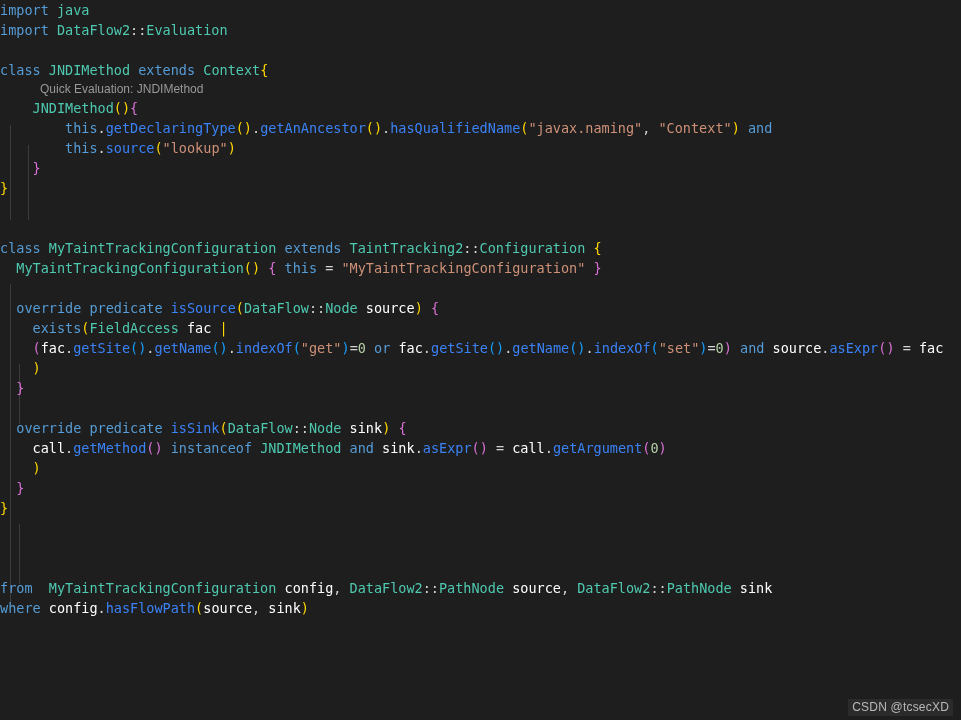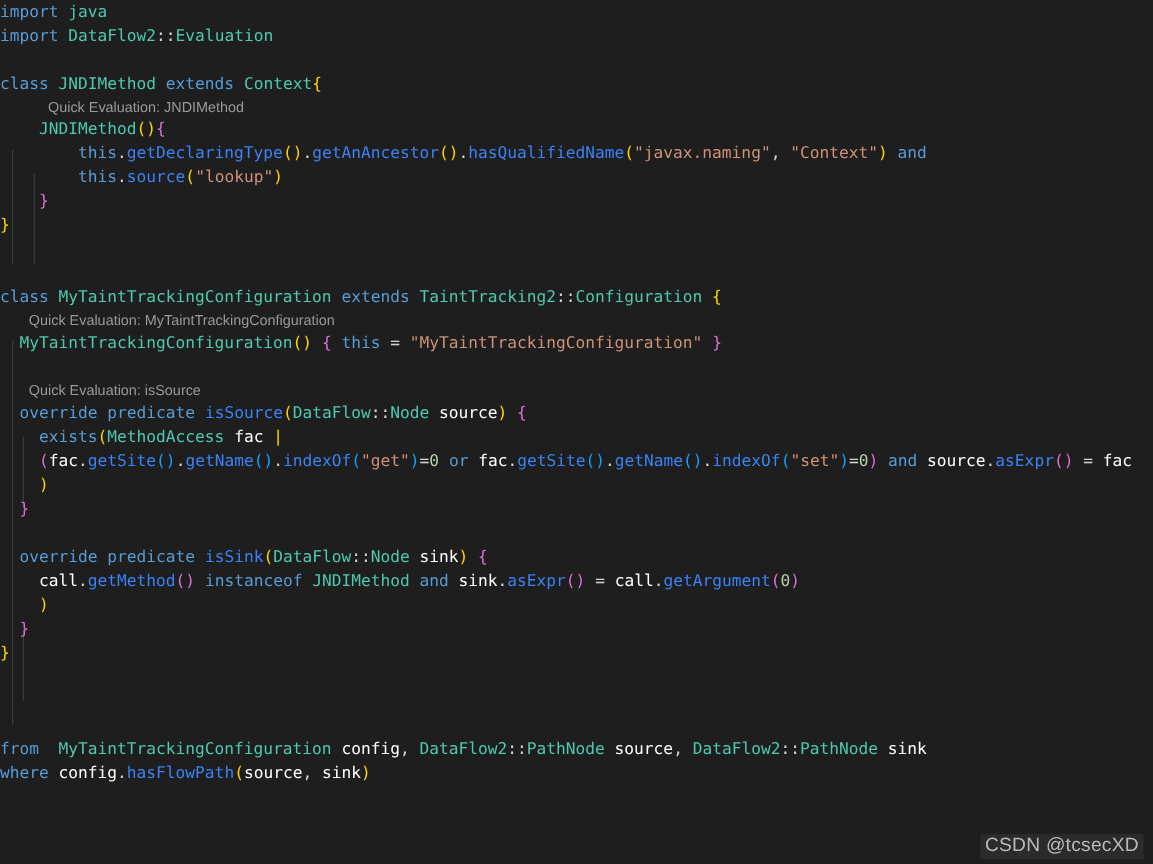--- a/index.html
+++ b/index.html
@@ -68,21 +68,21 @@
   .t-p1      { color: #ffd700; }   
   .t-p2      { color: #da70d6; }   
   .t-p3      { color: #179fff; }   
   .t-plain   { color: #d4d4d4; }
   
   .watermark {
     position: absolute;
     right: 8px;
     bottom: 4px;
     font-family: "Liberation Sans", sans-serif;
-    font-size: 16px;
+    font-size: 12px;
     color: #b9b9b9;
     background: #2b2b2b;
     padding: 1px 4px 2px 4px;
     border-radius: 1px;
     letter-spacing: 0.2px;
     margin-left: 35px;
   }
 </style>
 </head>
 <body>
@@ -102,26 +102,24 @@
       <div class="line"><span class="t-kw">class</span><span class="t-plain"> </span><span class="t-type">JNDIMethod</span><span class="t-plain"> </span><span class="t-kw">extends</span><span class="t-plain"> </span><span class="t-type">Context</span><span class="t-p1">{</span></div>
       <div class="lens" style="color: rgb(153, 153, 153);"><span style="padding-left: 36px;">Quick Evaluation: JNDIMethod</span></div>
       <div class="line"><span class="t-plain">    </span><span class="t-type">JNDIMethod</span><span class="t-p1">()</span><span class="t-p2">{</span></div>
       <div class="line"><span class="t-plain">        </span><span class="t-kw">this</span><span class="t-plain">.</span><span class="t-fn">getDeclaringType</span><span class="t-p1">()</span><span class="t-plain">.</span><span class="t-fn">getAnAncestor</span><span class="t-p1">()</span><span class="t-plain">.</span><span class="t-fn">hasQualifiedName</span><span class="t-p1">(</span><span class="t-str">"javax.naming"</span><span class="t-plain">,</span><span class="t-plain"> </span><span class="t-str">"Context"</span><span class="t-p1">)</span><span class="t-plain"> </span><span class="t-kw">and</span></div>
       <div class="line"><span class="t-plain">        </span><span class="t-kw">this</span><span class="t-plain">.</span><span class="t-fn">source</span><span class="t-p1">(</span><span class="t-str">"lookup"</span><span class="t-p1">)</span></div>
       <div class="line"><span class="t-plain">    </span><span class="t-p2">}</span></div>
       <div class="line"><span class="t-p1">}</span></div>
       <div class="line blank"></div>
       <div class="line blank"></div>
       <div class="line"><span class="t-kw">class</span><span class="t-plain"> </span><span class="t-type">MyTaintTrackingConfiguration</span><span class="t-plain"> </span><span class="t-kw">extends</span><span class="t-plain"> </span><span class="t-type">TaintTracking2</span><span class="t-plain">::</span><span class="t-type">Configuration</span><span class="t-plain"> </span><span class="t-p1">{</span></div>
-      <div class="lens" style="color: rgb(153, 153, 153);"><span style="padding-left: 20px;">Quick Evaluation: MyTaintTrackingConfiguration</span></div>
       <div class="line"><span class="t-plain">  </span><span class="t-type">MyTaintTrackingConfiguration</span><span class="t-p1">()</span><span class="t-plain"> </span><span class="t-p2">{</span><span class="t-plain"> </span><span class="t-kw">this</span><span class="t-plain"> </span><span class="t-plain">=</span><span class="t-plain"> </span><span class="t-str">"MyTaintTrackingConfiguration"</span><span class="t-plain"> </span><span class="t-p2">}</span></div>
       <div class="line blank"></div>
-      <div class="lens" style="color: rgb(153, 153, 153);"><span style="padding-left: 20px;">Quick Evaluation: isSource</span></div>
       <div class="line"><span class="t-plain">  </span><span class="t-kw">override</span><span class="t-plain"> </span><span class="t-kw">predicate</span><span class="t-plain"> </span><span class="t-fn">isSource</span><span class="t-p1">(</span><span class="t-type">DataFlow</span><span class="t-plain">::</span><span class="t-type">Node</span><span class="t-plain"> </span><span class="t-var">source</span><span class="t-p1">)</span><span class="t-plain"> </span><span class="t-p2">{</span></div>
-      <div class="line"><span class="t-plain">    </span><span class="t-kw">exists</span><span class="t-p1">(</span><span class="t-type">MethodAccess</span><span class="t-plain"> </span><span class="t-var">fac</span><span class="t-plain"> </span><span class="t-p1">|</span></div>
+      <div class="line"><span class="t-plain">    </span><span class="t-kw">exists</span><span class="t-p1">(</span><span class="t-type">FieldAccess</span><span class="t-plain"> </span><span class="t-var">fac</span><span class="t-plain"> </span><span class="t-p1">|</span></div>
       <div class="line"><span class="t-plain">    </span><span class="t-p2">(</span><span class="t-var">fac</span><span class="t-plain">.</span><span class="t-fn">getSite</span><span class="t-p3">()</span><span class="t-plain">.</span><span class="t-fn">getName</span><span class="t-p3">()</span><span class="t-plain">.</span><span class="t-fn">indexOf</span><span class="t-p3">(</span><span class="t-str">"get"</span><span class="t-p3">)</span><span class="t-plain">=</span><span class="t-num">0</span><span class="t-plain"> </span><span class="t-kw">or</span><span class="t-plain"> </span><span class="t-var">fac</span><span class="t-plain">.</span><span class="t-fn">getSite</span><span class="t-p3">()</span><span class="t-plain">.</span><span class="t-fn">getName</span><span class="t-p3">()</span><span class="t-plain">.</span><span class="t-fn">indexOf</span><span class="t-p3">(</span><span class="t-str">"set"</span><span class="t-p3">)</span><span class="t-plain">=</span><span class="t-num">0</span><span class="t-p2">)</span><span class="t-plain"> </span><span class="t-kw">and</span><span class="t-plain"> </span><span class="t-var">source</span><span class="t-plain">.</span><span class="t-fn">asExpr</span><span class="t-p2">()</span><span class="t-plain"> </span><span class="t-plain">=</span><span class="t-plain"> </span><span class="t-var">fac</span></div>
       <div class="line"><span class="t-plain">    </span><span class="t-p1">)</span></div>
       <div class="line"><span class="t-plain">  </span><span class="t-p2">}</span></div>
       <div class="line blank"></div>
       <div class="line"><span class="t-plain">  </span><span class="t-kw">override</span><span class="t-plain"> </span><span class="t-kw">predicate</span><span class="t-plain"> </span><span class="t-fn">isSink</span><span class="t-p1">(</span><span class="t-type">DataFlow</span><span class="t-plain">::</span><span class="t-type">Node</span><span class="t-plain"> </span><span class="t-var">sink</span><span class="t-p1">)</span><span class="t-plain"> </span><span class="t-p2">{</span></div>
       <div class="line"><span class="t-plain">    </span><span class="t-var">call</span><span class="t-plain">.</span><span class="t-fn">getMethod</span><span class="t-p2">()</span><span class="t-plain"> </span><span class="t-kw">instanceof</span><span class="t-plain"> </span><span class="t-type">JNDIMethod</span><span class="t-plain"> </span><span class="t-kw">and</span><span class="t-plain"> </span><span class="t-var">sink</span><span class="t-plain">.</span><span class="t-fn">asExpr</span><span class="t-p2">()</span><span class="t-plain"> </span><span class="t-plain">=</span><span class="t-plain"> </span><span class="t-var">call</span><span class="t-plain">.</span><span class="t-fn">getArgument</span><span class="t-p2">(</span><span class="t-num">0</span><span class="t-p2">)</span></div>
       <div class="line"><span class="t-plain">    </span><span class="t-p1">)</span></div>
       <div class="line"><span class="t-plain">  </span><span class="t-p2">}</span></div>
       <div class="line"><span class="t-p1">}</span></div>
       <div class="line blank"></div>

